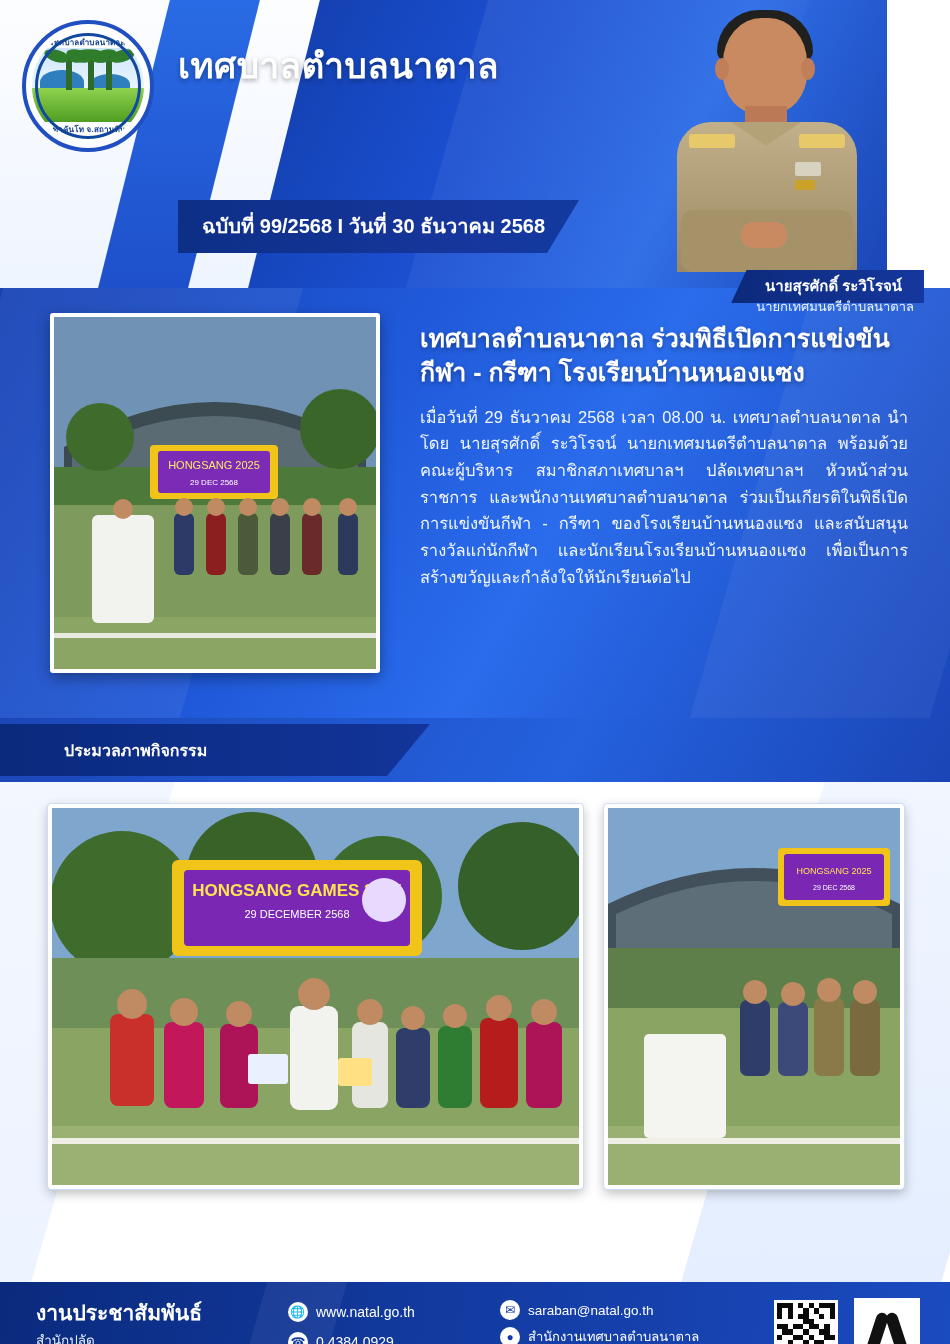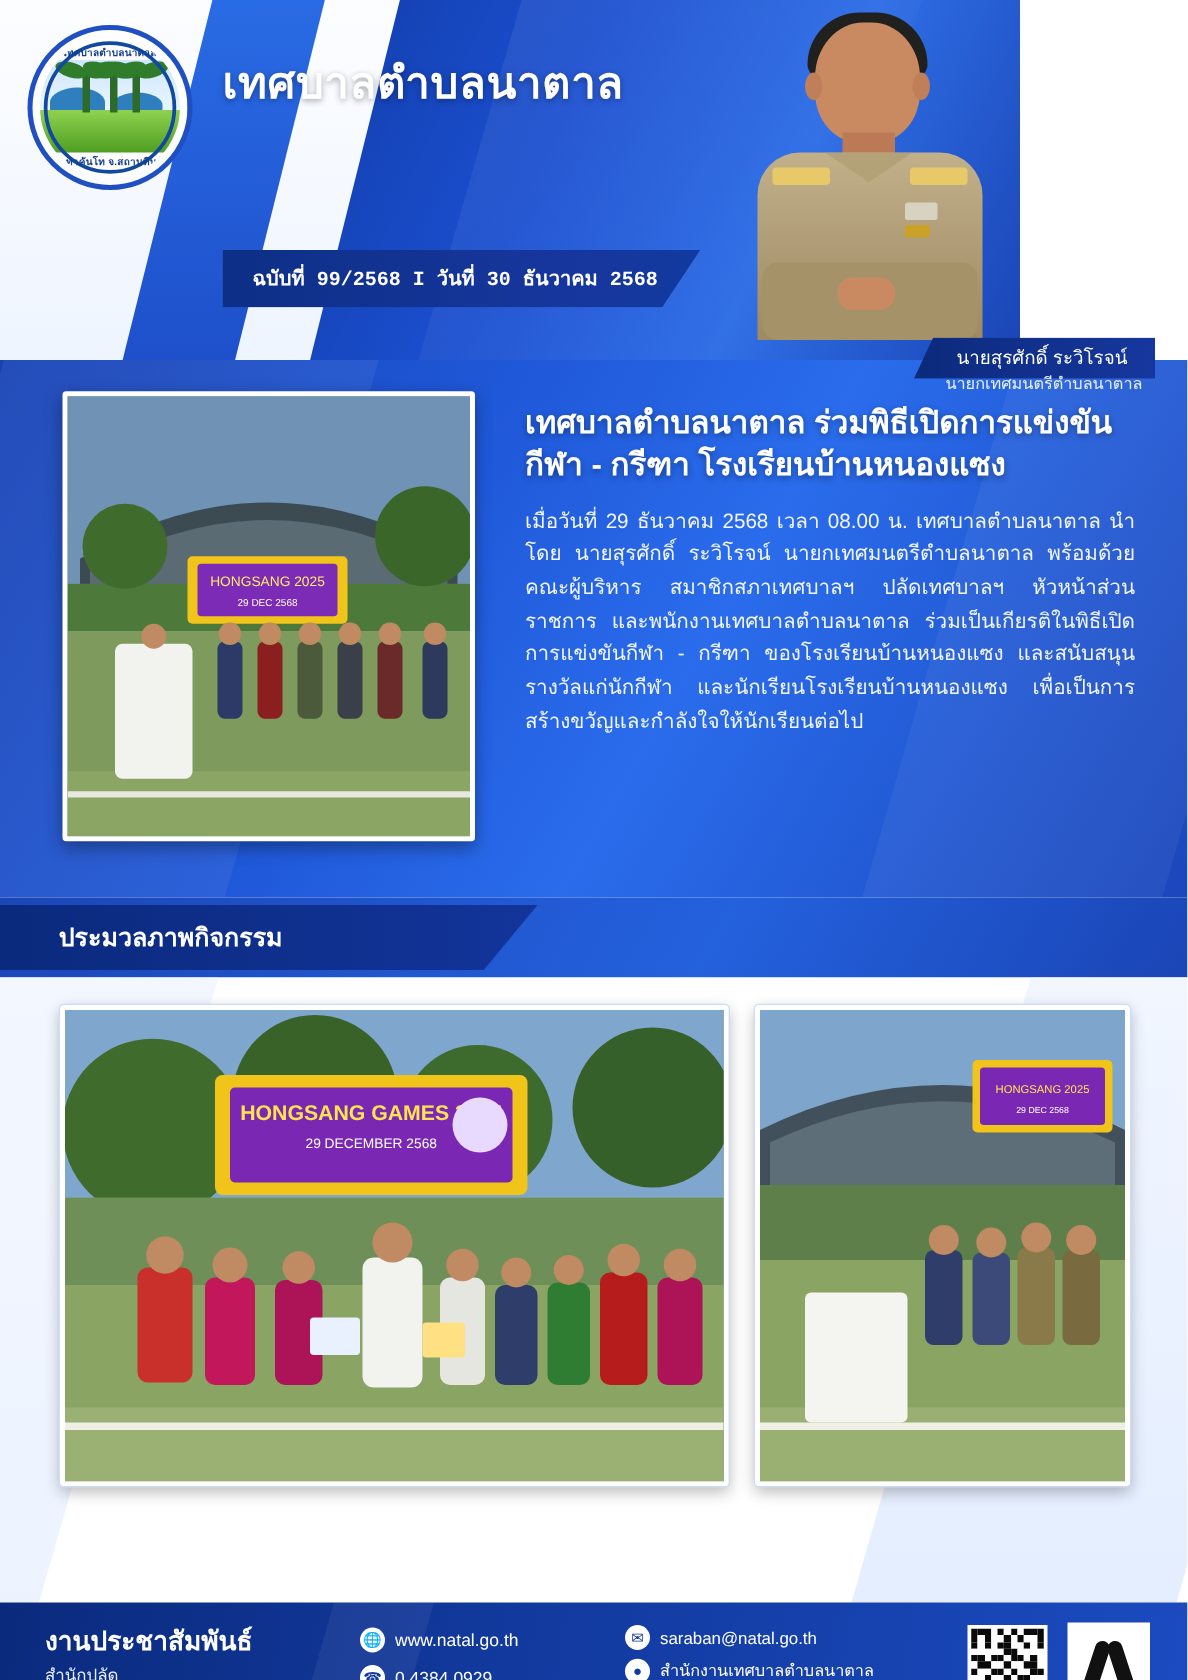--- a/index.html
+++ b/index.html
@@ -4,21 +4,21 @@
 <style>
   * { margin:0; padding:0; box-sizing:border-box; }
   body {
     width:950px; height:1344px;
     font-family:"Liberation Sans","DejaVu Sans",sans-serif;
     background:#ffffff; overflow:hidden; position:relative;
   }
 
   
   .header {
-    position:relative; width:816px; height:288px;
+    position:relative; width:887px; height:288px;
     background:linear-gradient(115deg,#0b2f8a 0%,#133fae 28%,#1b4fd0 52%,#2f6ee6 74%,#1a45b5 100%);
     overflow:hidden;
   }
   .hdr-diag1 {
     position:absolute; left:-140px; top:-60px; width:420px; height:440px;
     background:linear-gradient(180deg,#ffffff,#eaf2ff);
     transform:skewX(-14deg); opacity:1;
   }
   .hdr-diag2 {
     position:absolute; left:130px; top:-40px; width:90px; height:400px;
@@ -47,45 +47,44 @@
   }
   .logo-text-top{ top:6px; }
   .logo-text-bot{ bottom:6px; }
 
   .title-block { position:absolute; left:178px; top:38px; }
   .t-line1 { color:#ffffff; font-size:35px; font-weight:bold; letter-spacing:.5px; text-shadow:0 2px 5px rgba(0,0,0,.35); }
   .t-line2 { color:#ffffff; font-size:46px; font-weight:bold; margin-top:6px; text-shadow:0 3px 7px rgba(0,0,0,.45); }
   .issue-wrap{ position:absolute; left:178px; top:200px; }
   .issue {
     display:inline-block; background:linear-gradient(90deg,#0d2f86,#17369d 70%,#123a9f);
-    color:#fff; font-size:16px; padding:10px 34px 11px 24px; font-weight:bold;
+    color:#fff; font-size:20px; padding:10px 34px 11px 24px; font-weight:bold;
     clip-path:polygon(0 0,100% 0,92% 100%,0 100%);
     box-shadow:0 3px 8px rgba(0,0,0,.3);
-    font-family:Liberation Mono, monospace;
   }
   .portrait {
     position:absolute; right:26px; top:10px; width:190px; height:262px;
   }
   .p-head{position:absolute;left:52px;top:8px;width:84px;height:96px;border-radius:46% 46% 42% 42%;background:#c98a62;}
   .p-hair{position:absolute;left:46px;top:0px;width:96px;height:52px;border-radius:48px 48px 12px 12px;background:#20201f;}
   .p-ear1{position:absolute;left:44px;top:48px;width:14px;height:22px;border-radius:50%;background:#c07f58;}
   .p-ear2{position:absolute;left:130px;top:48px;width:14px;height:22px;border-radius:50%;background:#c07f58;}
   .p-neck{position:absolute;left:74px;top:96px;width:42px;height:26px;background:#bb7a55;}
   .p-body{position:absolute;left:6px;top:112px;width:180px;height:150px;border-radius:34px 34px 0 0;background:linear-gradient(180deg,#c2b08a,#9d8a63);}
   .p-collar{position:absolute;left:60px;top:112px;width:70px;height:34px;background:#b3a178;transform:rotate(0deg);clip-path:polygon(0 0,100% 0,50% 70%);}
   .p-shoulder{position:absolute;left:18px;top:124px;width:46px;height:14px;background:#e7c96a;border-radius:3px;}
   .p-shoulder2{position:absolute;left:128px;top:124px;width:46px;height:14px;background:#e7c96a;border-radius:3px;}
   .p-badge{position:absolute;left:124px;top:152px;width:26px;height:14px;background:#d8d2c0;border-radius:2px;}
   .p-badge2{position:absolute;left:124px;top:170px;width:20px;height:10px;background:#c9a227;border-radius:2px;}
   .p-arms{position:absolute;left:10px;top:200px;width:172px;height:62px;background:#a69269;border-radius:12px;}
   .p-hand{position:absolute;left:70px;top:212px;width:46px;height:26px;border-radius:12px;background:#c98a62;}
   .name-tag {
     position:absolute; right:26px; top:270px; z-index:5;
     background:linear-gradient(90deg,#0c2a7b,#16379e); color:#fff;
-    padding:4px 22px 5px 34px; font-size:15px; font-weight:normal;
+    padding:4px 22px 5px 34px; font-size:15px; font-weight:bold;
     clip-path:polygon(8% 0,100% 0,100% 100%,0 100%);
   }
   .name-sub {
     position:absolute; right:26px; top:296px; z-index:5; color:#eaf1ff; font-size:13px;
     padding:0 10px;
   }
 
   
   .body-blue {
     position:relative; width:950px; height:430px;
@@ -110,21 +109,21 @@
   }
 
   
   .sec-bar-wrap { position:relative; width:950px; height:64px; background:linear-gradient(120deg,#1b46b8,#2461dd 60%,#1a45b6); }
   .sec-bar {
     position:absolute; left:0; top:6px; height:52px; width:430px;
     background:linear-gradient(90deg,#0a2a7d,#13349a);
     clip-path:polygon(0 0,100% 0,90% 100%,0 100%);
     display:flex; align-items:center;
   }
-  .sec-bar span { color:#fff; font-size:20px; font-weight:bold; padding-left:47px; }
+  .sec-bar span { color:#fff; font-size:16px; font-weight:bold; padding-left:64px; }
 
   
   .gallery {
     position:relative; width:950px; height:500px; background:#ffffff; overflow:hidden;
   }
   .g-diag{position:absolute;right:-60px;top:-20px;width:260px;height:560px;background:linear-gradient(180deg,#eef4ff,#dce9ff);transform:skewX(-16deg);opacity:.8;}
   .g-diag2{position:absolute;left:-80px;top:-20px;width:180px;height:560px;background:linear-gradient(180deg,#eef4ff,#e4edff);transform:skewX(-16deg);opacity:.7;}
   .photo-lg {
     position:absolute; left:48px; top:22px; width:535px; height:385px;
     border:4px solid #ffffff; outline:1px solid #cfdcf5; border-radius:3px;

